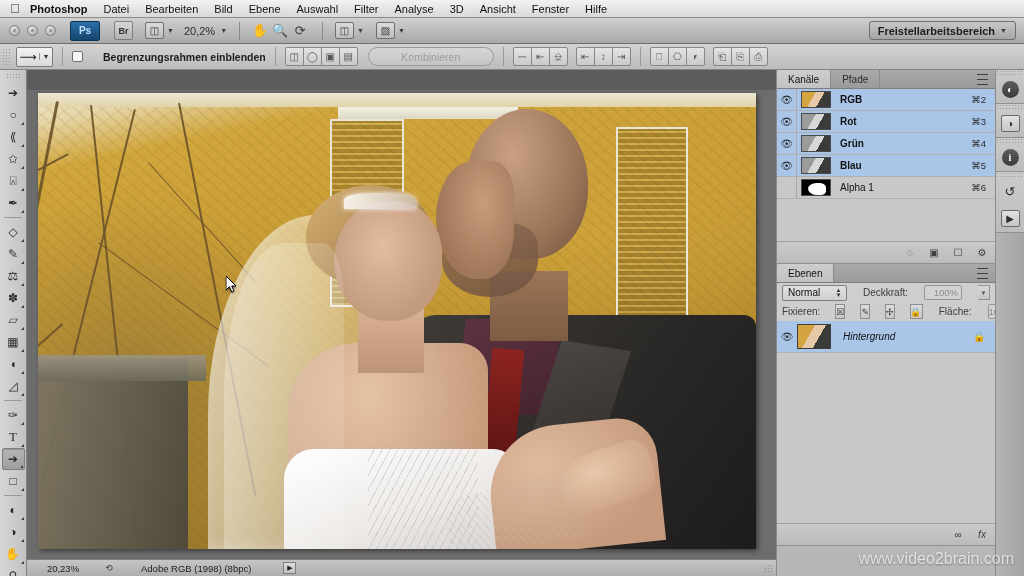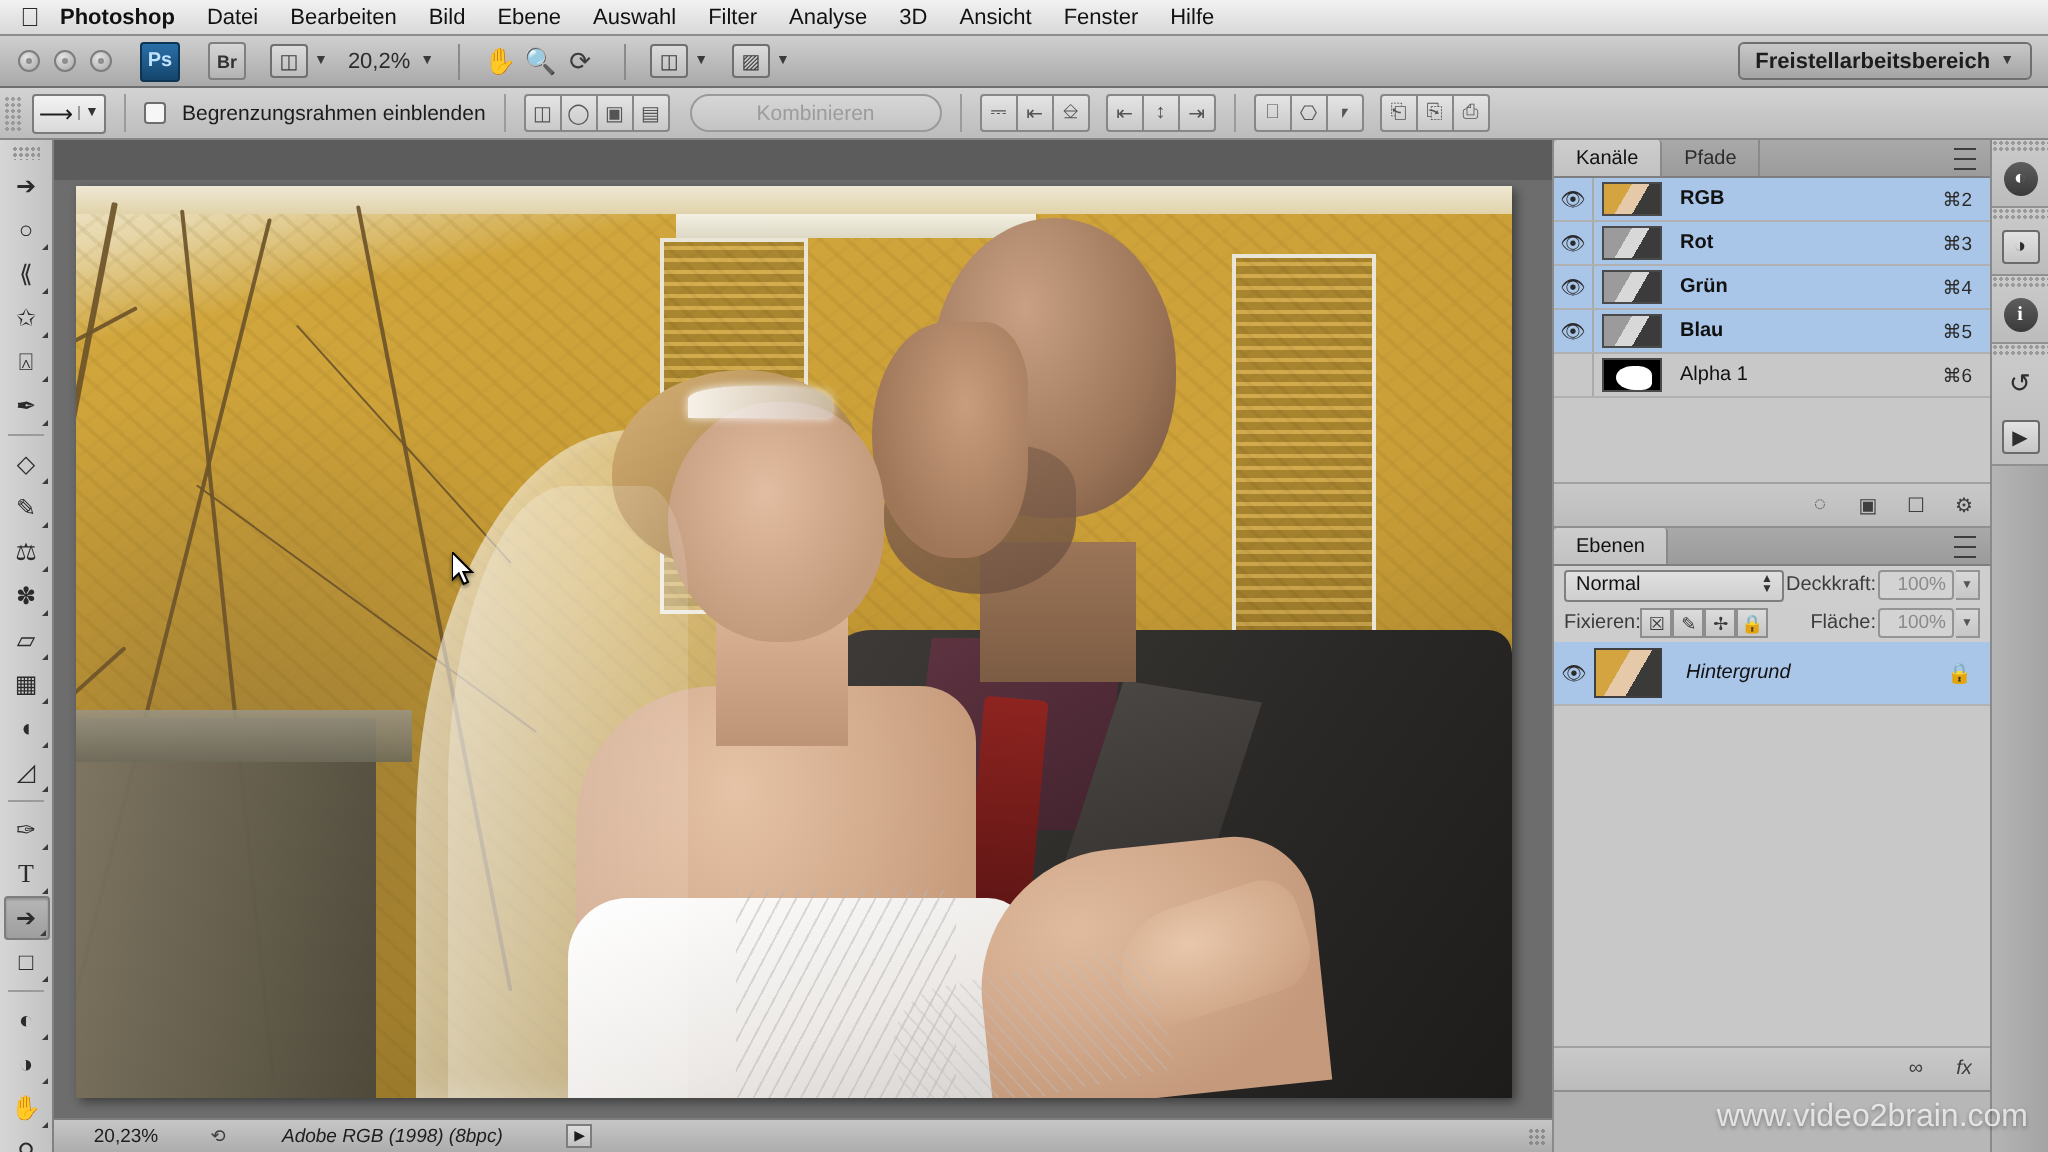--- a/index.html
+++ b/index.html
@@ -35,21 +35,21 @@
   }
   .traffic { display: flex; align-items: center; gap: 7px; padding-left: 9px; }
   .tl {
     width: 11px; height: 11px; border-radius: 50%;
     background: radial-gradient(circle at 35% 30%, #e3e3e3, #a8a8a8);
     border: 1px solid #7d7d7d;
   }
   .tl i { display: block; width: 3px; height: 3px; border-radius: 50%;
           background: #8e8e8e; margin: 3px auto; }
   .ps-badge {
-    width: 20px; height: 20px; margin-left: 14px;
+    width: 30px; height: 20px; margin-left: 14px;
     background: linear-gradient(#2a6fa8, #14456c);
     border: 1px solid #0d3452; border-radius: 2px;
     color: #bfe2ff; font-size: 10px; font-weight: bold;
     display: flex; align-items: center; justify-content: center;
   }
   .br-badge {
     width: 19px; height: 19px; margin-left: 14px;
     background: linear-gradient(#d6d6d6, #b3b3b3);
     border: 1px solid #7f7f7f; border-radius: 2px;
     color: #333; font-size: 9px; font-weight: bold;
@@ -89,21 +89,21 @@
     background-size: 3px 3px; opacity: .8; }
   .opt-toolbtn {
     margin-left: 5px; display: flex; align-items: center;
     height: 20px; border: 1px solid #7b7b7b; border-radius: 2px;
     background: linear-gradient(#f3f3f3, #d9d9d9);
   }
   .opt-toolbtn .g { width: 22px; text-align: center; font-size: 12px; color: #1e1e1e; }
   .opt-toolbtn .d { width: 13px; text-align: center; font-size: 7px;
     color: #333; border-left: 1px solid #9a9a9a; }
   .opt-sep { width: 1px; height: 19px; background: #9b9b9b; margin: 0 9px; }
-  .chk-wrap { display: flex; align-items: center; gap: 8px; font-size: 10.5px; color: #1c1c1c; }
+  .chk-wrap { display: flex; align-items: center; gap: 20px; font-size: 10.5px; color: #1c1c1c; font-weight: bold; }
   .chk {
     width: 11px; height: 11px; background: #f6f6f6;
     border: 1px solid #6e6e6e; border-radius: 2px;
   }
   .btn-group { display: flex; }
   .gbtn {
     width: 19px; height: 19px; border: 1px solid #878787;
     background: linear-gradient(#e4e4e4, #c9c9c9);
     display: flex; align-items: center; justify-content: center;
     font-size: 10px; color: #555; margin-left: -1px;
@@ -335,21 +335,21 @@
     filter: drop-shadow(0 1px 1px rgba(0,0,0,.55));
   }
   .statusbar {
     position: absolute; left: 0; bottom: 0; width: 100%; height: 17px;
     background: linear-gradient(#c6c6c6, #adadad);
     border-top: 1px solid #7d7d7d;
     display: flex; align-items: center; font-size: 9.5px; color: #1d1d1d;
   }
   .sb-zoom { width: 72px; text-align: center; }
   .sb-ico { width: 20px; text-align: center; font-size: 9px; color: #3c3c3c; }
-  .sb-prof { padding-left: 22px; font-style: italic; }
+  .sb-prof { padding-left: 22px; }
   .sb-arrow { margin-left: 32px; width: 13px; height: 12px;
     border: 1px solid #7d7d7d; background: linear-gradient(#dcdcdc,#c2c2c2);
     display: flex; align-items: center; justify-content: center; font-size: 7px; }
   .sb-grip-r { margin-left: auto; margin-right: 3px; width: 9px; height: 9px;
     background-image: radial-gradient(#8b8b8b 1px, transparent 1px); background-size: 3px 3px; }
 
   
   .rightdock {
     position: absolute; right: 29px; top: 70px; width: 219px; bottom: 0;
     background: #b7b7b7; border-left: 1px solid #8a8a8a;
@@ -408,21 +408,21 @@
   .panel-foot {
     height: 22px; background: linear-gradient(#c9c9c9, #bcbcbc);
     border-top: 1px solid #a1a1a1;
     display: flex; align-items: center; justify-content: flex-end;
     padding-right: 6px; gap: 10px;
   }
   .foot-ico { font-size: 10px; color: #3e3e3e; width: 14px; text-align: center; }
 
   .lrow {
     height: 19px; display: flex; align-items: center;
-    padding: 0 5px; gap: 1px; font-size: 10px; color: #3c3c3c;
+    padding: 0 5px; gap: 16px; font-size: 10px; color: #3c3c3c;
   }
   .select-box {
     flex: 1; height: 16px; background: linear-gradient(#e0e0e0, #cfcfcf);
     border: 1px solid #7f7f7f; border-radius: 2px;
     display: flex; align-items: center; padding-left: 5px;
     font-size: 10px; color: #111; position: relative;
   }
   .select-box .sp {
     position: absolute; right: 2px; top: 1px; width: 11px; height: 12px;
     display: flex; flex-direction: column; align-items: center; justify-content: center;

